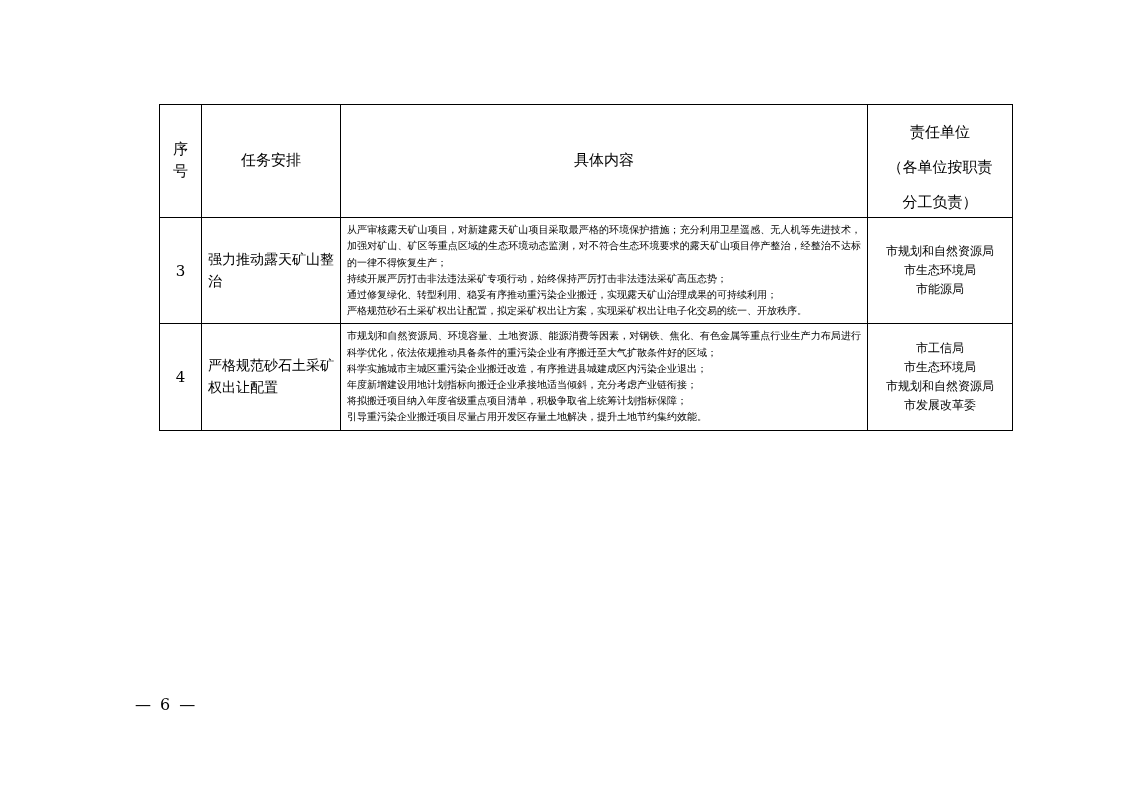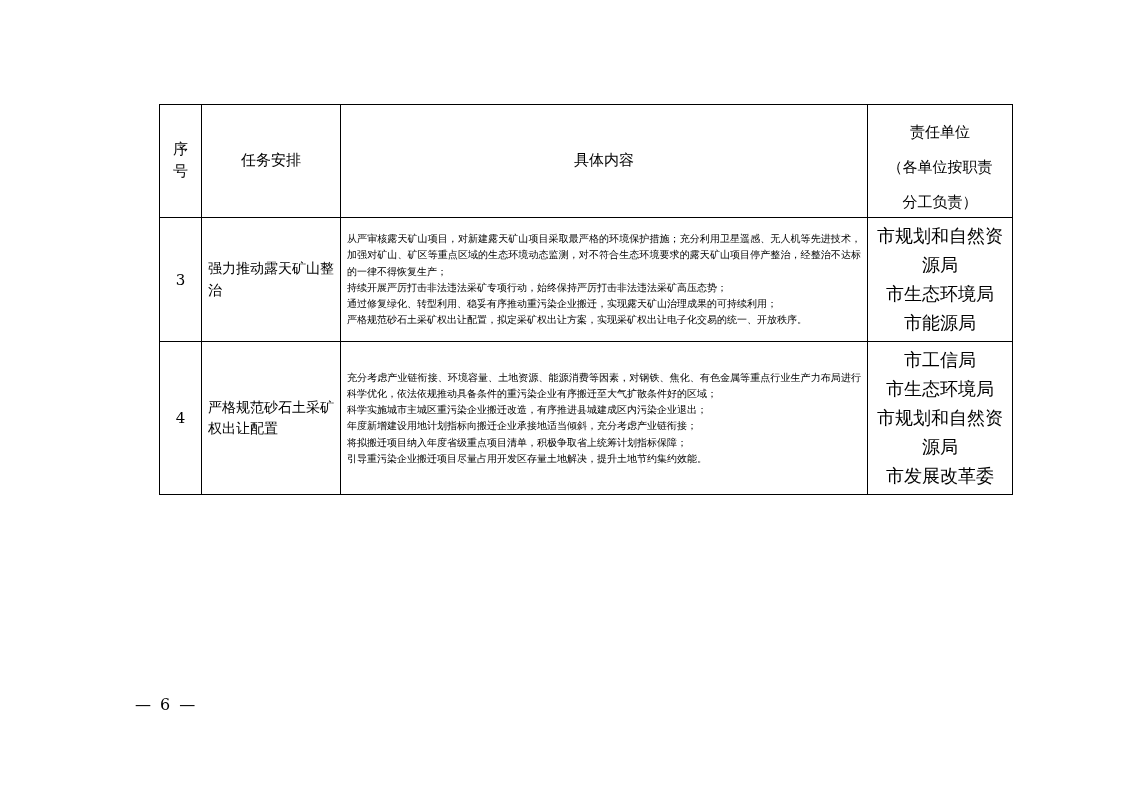--- a/index.html
+++ b/index.html
@@ -71,21 +71,21 @@
     vertical-align: middle;
     text-align: justify;
     padding-left: 8px;
     padding-right: 8px;
   }
   td.content p {
     margin: 0;
   }
   td.unit {
     text-align: center;
-    font-size: 18px;
+    font-size: 12px;
     line-height: 1.6;
     vertical-align: middle;
   }
   td.unit .u-line { display: block; }
 
   .page-number {
     position: absolute;
     left: 135px;
     top: 695px;
     width: 200px;
@@ -132,21 +132,21 @@
           <td class="unit">
             <span class="u-line">市规划和自然资源局</span>
             <span class="u-line">市生态环境局</span>
             <span class="u-line">市能源局</span>
           </td>
         </tr>
         <tr>
           <td class="seq">4</td>
           <td class="task">严格规范砂石土采矿权出让配置</td>
           <td class="content">
-            <p>充分考虑产业链衔接、环境容量、土地资源、能源消费等因素，对钢铁、焦化、有色金属等重点行业生产力布局进行科学优化，依法依规推动具备条件的重污染企业有序搬迁至大气扩散条件好的区域；</p>
+            <p>市规划和自然资源局、环境容量、土地资源、能源消费等因素，对钢铁、焦化、有色金属等重点行业生产力布局进行科学优化，依法依规推动具备条件的重污染企业有序搬迁至大气扩散条件好的区域；</p>
             <p>科学实施城市主城区重污染企业搬迁改造，有序推进县城建成区内污染企业退出；</p>
             <p>年度新增建设用地计划指标向搬迁企业承接地适当倾斜，充分考虑产业链衔接；</p>
             <p>将拟搬迁项目纳入年度省级重点项目清单，积极争取省上统筹计划指标保障；</p>
             <p>引导重污染企业搬迁项目尽量占用开发区存量土地解决，提升土地节约集约效能。</p>
           </td>
           <td class="unit">
             <span class="u-line">市工信局</span>
             <span class="u-line">市生态环境局</span>
             <span class="u-line">市规划和自然资源局</span>
             <span class="u-line">市发展改革委</span>

